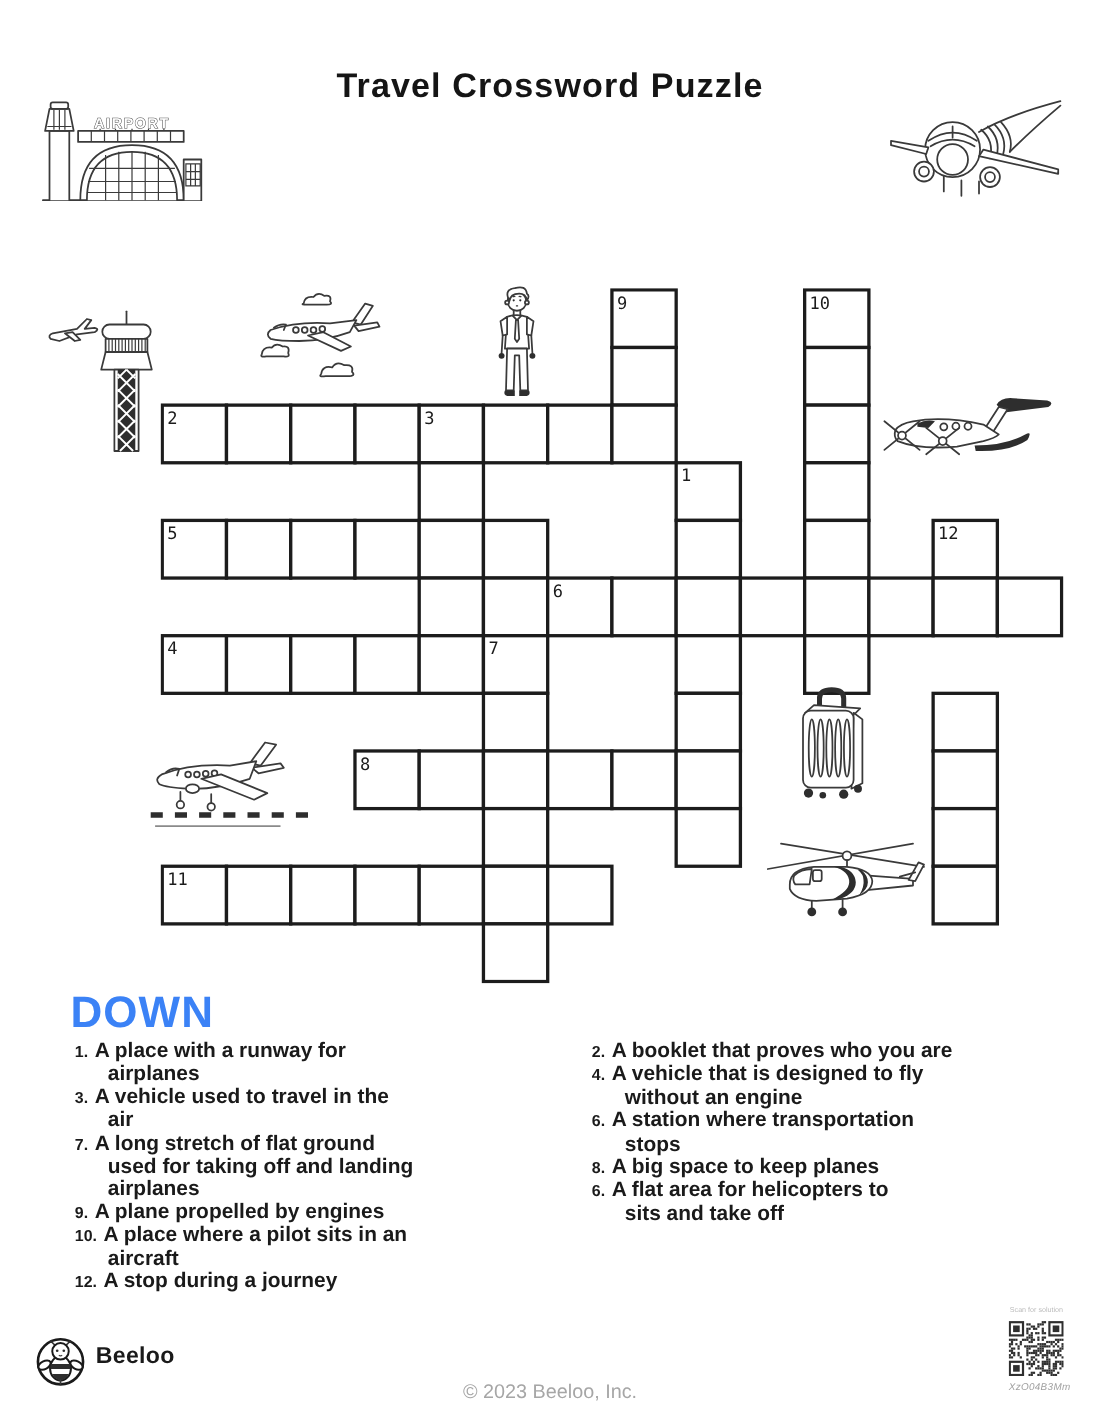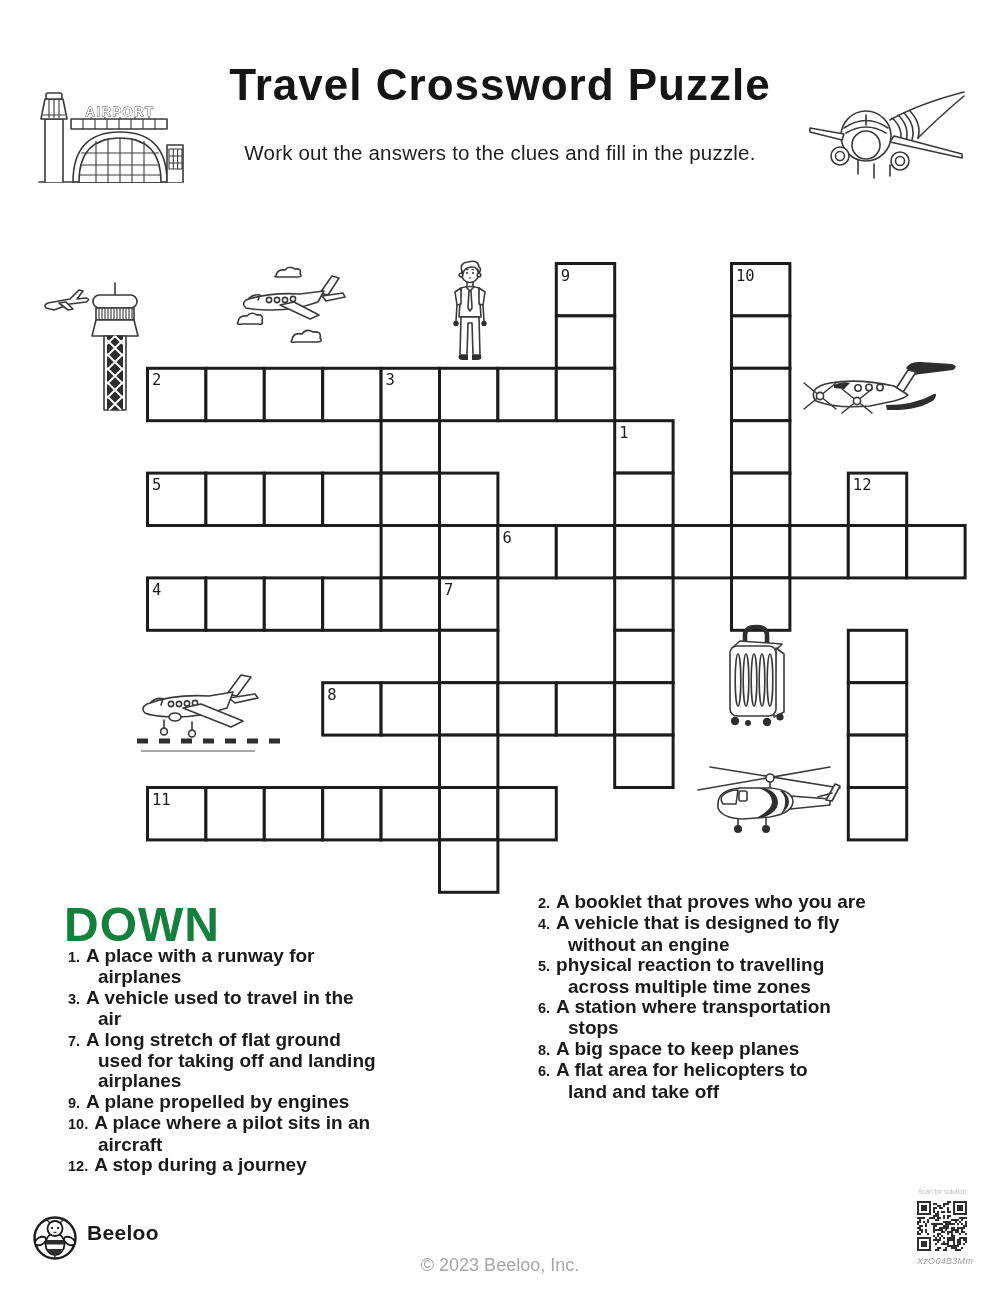--- a/index.html
+++ b/index.html
@@ -1,65 +1,64 @@
 <!DOCTYPE html>
 <html><head>
 <meta charset="utf-8">
 <style>
   html,body{margin:0;padding:0;background:#e8e8e8;}
   .page{position:relative;width:1000px;height:1294px;background:#ffffff;margin:0 auto;
         font-family:"Liberation Sans",sans-serif;color:#1c1c1c;overflow:hidden;}
   .abs{position:absolute;}
 
   
-  .title{left:0;right:0;top:60px;text-align:center;font-size:44px;font-weight:700;
+  .title{left:0;right:0;top:60px;text-align:center;font-size:31px;font-weight:700;
          letter-spacing:1px;color:#151515;}
   .subtitle{left:0;right:0;top:141px;text-align:center;font-size:20.5px;font-weight:500;
             letter-spacing:.2px;color:#1e1e1e;}
 
   
   .ill{position:absolute;}
   .ill path,.ill rect,.ill circle,.ill ellipse,.ill line{vector-effect:non-scaling-stroke;}
   .ln{fill:none;stroke:#3a3a3a;stroke-width:1.6;stroke-linecap:round;stroke-linejoin:round;}
   .lnw{fill:#ffffff;stroke:#3a3a3a;stroke-width:1.6;stroke-linecap:round;stroke-linejoin:round;}
   .dk{fill:#2e2e2e;stroke:none;}
   .thin{fill:none;stroke:#3a3a3a;stroke-width:1.1;}
   .airport-sign{font-family:"Liberation Sans",sans-serif;font-size:13px;font-weight:700;
                 letter-spacing:1.5px;fill:#ffffff;stroke:#4a4a4a;stroke-width:.9;paint-order:stroke;}
 
   
   #grid-svg{position:absolute;left:146px;top:262px;}
   .cell{fill:#ffffff;stroke:#1c1c1c;stroke-width:3;}
   .cellnum{font-family:"DejaVu Sans Mono","Liberation Mono",monospace;font-size:15.5px;fill:#1c1c1c;}
 
   
-  .clue-head{font-size:48px;font-weight:600;letter-spacing:1px;color:#15803d;line-height:1;}
+  .clue-head{font-size:40px;font-weight:600;letter-spacing:1px;color:#3b82f6;line-height:1;}
   #down-head{left:64px;top:901px;}
   #across-head{left:530px;top:901px;}
   .clue-list{list-style:none;margin:0;padding:0;font-size:19px;line-height:20.4px;
              font-weight:700;color:#1a1a1a;}
   #down-list{left:68px;top:946px;width:335px;}
-  #across-list{left:538px;top:892px;width:360px;}
+  #across-list{left:538px;top:946px;width:360px;}
   .clue-list li{padding-left:30px;text-indent:-30px;}
   .cnum{font-size:14.5px;margin-right:6px;}
   .ctext{white-space:pre-line;}
 
   
   .brand-text{left:87px;top:1221px;font-size:21px;font-weight:700;color:#1a1a1a;letter-spacing:.3px;}
   .copyright{left:0;right:0;top:1255px;text-align:center;font-size:18px;color:#a6a6a6;}
   .qr-label{left:918px;top:1188px;font-size:6.5px;color:#bcbcbc;}
   .qr-code-text{left:917px;top:1256px;font-size:9px;color:#9f9f9f;letter-spacing:.3px;font-style:italic;}
 </style>
 </head>
 <body>
 
 <div class="page">
 
   <div class="abs title">Travel Crossword Puzzle</div>
-  <div class="abs subtitle">Work out the answers to the clues and fill in the puzzle.</div>
 
   <svg class="ill" style="left:35px;top:85px" width="150" height="100" viewBox="0 0 150 100">
     <path class="ln" d="M4 97 H148"></path>
     <path class="lnw" d="M10 97 V34 H28 V97"></path>
     <path class="lnw" d="M6 34 L10 14 H28 L32 34 Z"></path>
     <path class="thin" d="M14 15 V33 M19 15 V33 M24 15 V33 M8 30 H30"></path>
     <rect class="lnw" x="11" y="8" width="16" height="6" rx="2"></rect>
     <rect class="lnw" x="36" y="34" width="96" height="10"></rect>
     <path class="thin" d="M48 34 V44 M60 34 V44 M72 34 V44 M84 34 V44 M96 34 V44 M108 34 V44 M120 34 V44"></path>
     <path class="lnw" d="M38 97 Q38 47 85 47 Q132 47 132 97 Z"></path>
@@ -299,27 +298,25 @@
       <li><span class="cnum">9.</span><span class="ctext">A plane propelled by engines</span></li>
       <li><span class="cnum">10.</span><span class="ctext">A place where a pilot sits in an
 aircraft</span></li>
       <li><span class="cnum">12.</span><span class="ctext">A stop during a journey</span></li>
     </ol>
 
   <ol class="abs clue-list" id="across-list">
       <li><span class="cnum">2.</span><span class="ctext">A booklet that proves who you are</span></li>
       <li><span class="cnum">4.</span><span class="ctext">A vehicle that is designed to fly
 without an engine</span></li>
-      <li><span class="cnum">5.</span><span class="ctext">physical reaction to travelling
-across multiple time zones</span></li>
       <li><span class="cnum">6.</span><span class="ctext">A station where transportation
 stops</span></li>
       <li><span class="cnum">8.</span><span class="ctext">A big space to keep planes</span></li>
       <li><span class="cnum">6.</span><span class="ctext">A flat area for helicopters to
-land and take off</span></li>
+sits and take off</span></li>
     </ol>
 
   <svg class="ill" style="left:32px;top:1215px" width="46" height="46" viewBox="0 0 46 46">
     <circle cx="23" cy="23" r="20.5" fill="#ffffff" stroke="#1a1a1a" stroke-width="2.4"></circle>
     <path class="ln" d="M19 9 L15 5 M27 9 L31 5" stroke-width="1.8"></path>
     <circle class="dk" cx="14.5" cy="4.5" r="1.4"></circle>
       <circle class="dk" cx="31.5" cy="4.5" r="1.4"></circle>
     <ellipse cx="8.5" cy="26" rx="6" ry="3.6" fill="#ffffff" stroke="#1a1a1a" stroke-width="1.8" transform="rotate(-28 8.5 26)"></ellipse>
     <ellipse cx="37.5" cy="26" rx="6" ry="3.6" fill="#ffffff" stroke="#1a1a1a" stroke-width="1.8" transform="rotate(28 37.5 26)"></ellipse>
     <ellipse cx="23" cy="29" rx="9.5" ry="11" fill="#ffffff" stroke="#1a1a1a" stroke-width="1.8"></ellipse>

